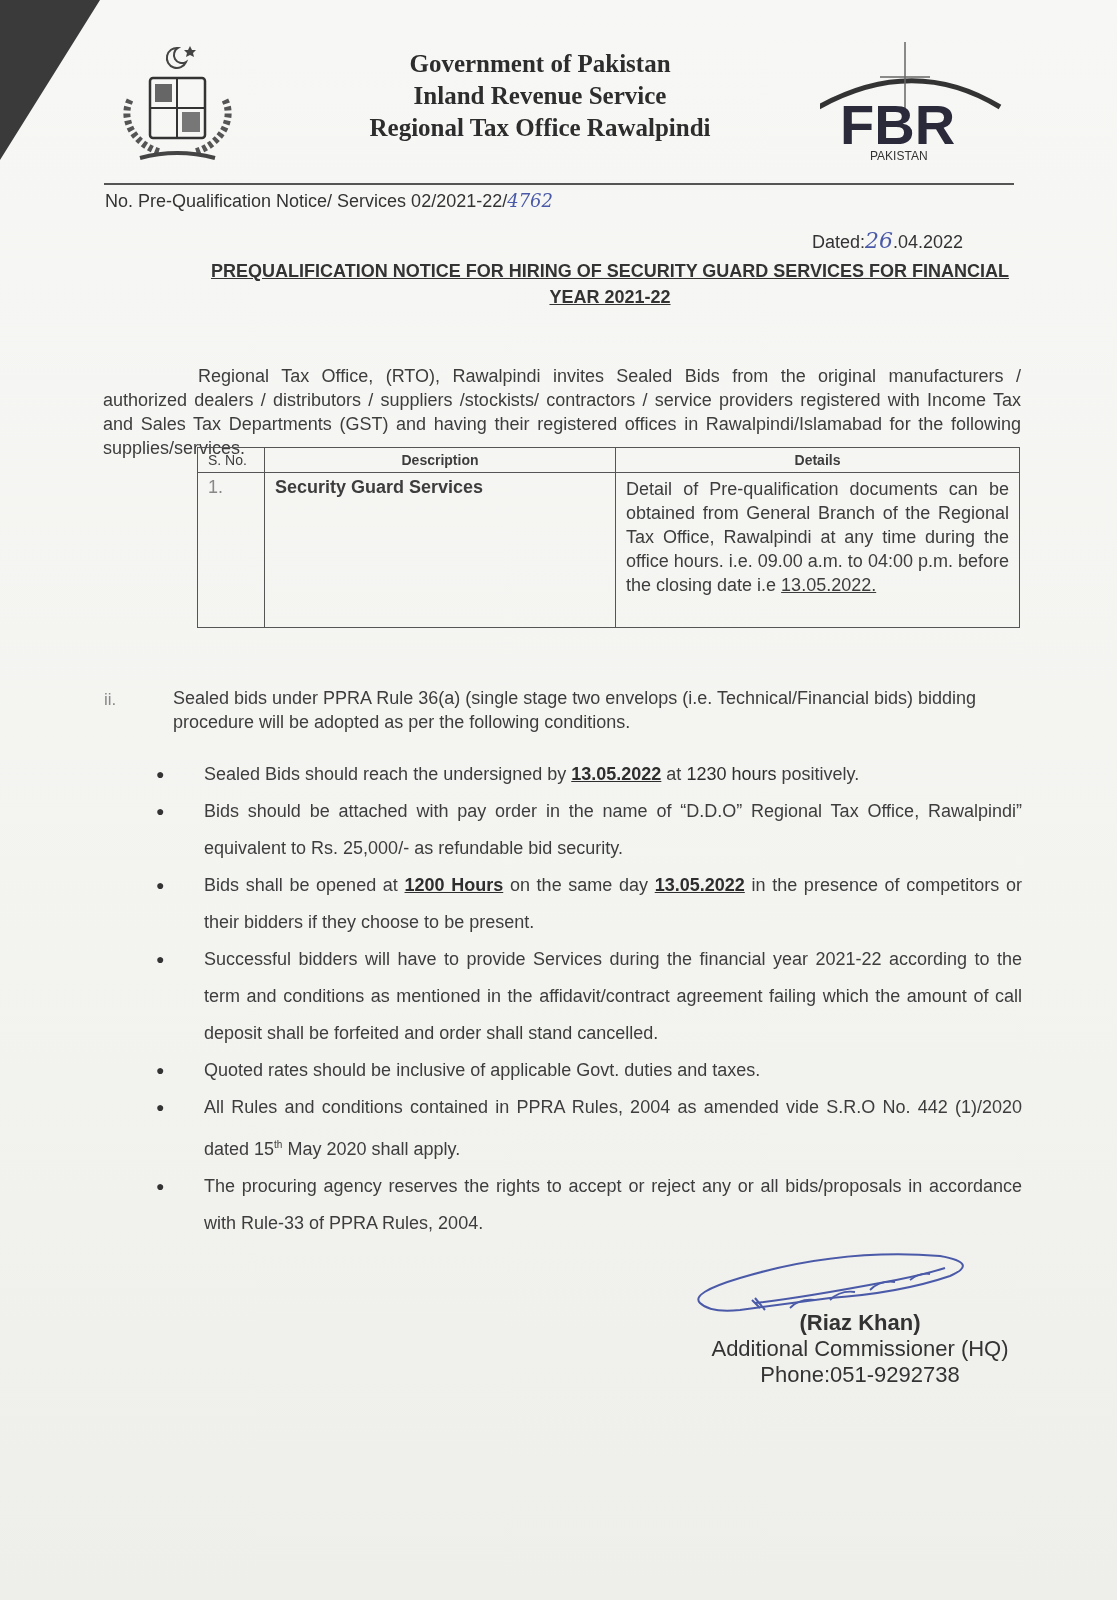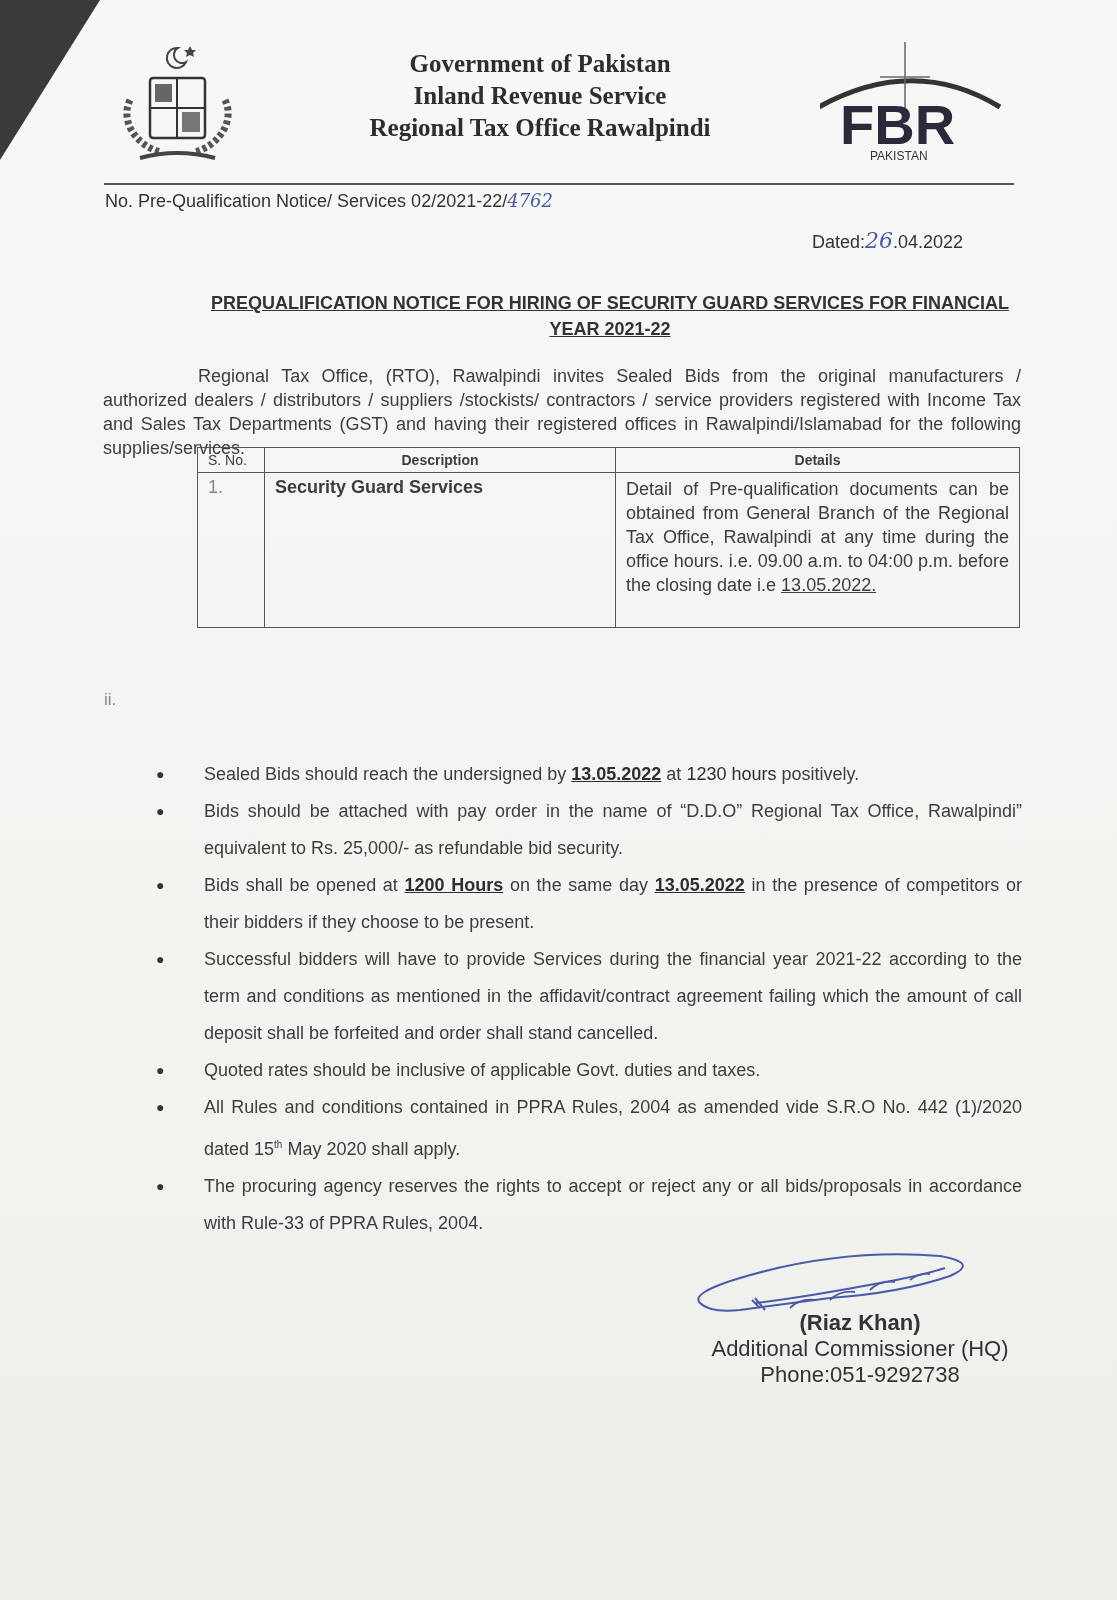--- a/index.html
+++ b/index.html
@@ -27,21 +27,21 @@
     font-size: 25px; line-height: 32px;
   }
   .addr { font-family: "DejaVu Sans", sans-serif; font-size: 15px; color: #3a3a3a; margin-top: 3px; }
   .rule { position: absolute; left: 104px; top: 183px; width: 910px; height: 2px; background: #555; }
   .ref { position: absolute; left: 105px; top: 190px; font-size: 18px; color: #333; }
   .ref .hand { font-family: "DejaVu Serif", serif; font-style: italic; color: #4a5aa8; font-size: 18px; }
   .dated { position: absolute; left: 812px; top: 188px; font-size: 18px; color: #333; margin-top: 40px; }
   .dated .hand { font-family: "DejaVu Serif", serif; font-style: italic; color: #4a5aa8; font-size: 22px; }
   .title {
     position: absolute; left: 195px; top: 258px; width: 830px; text-align: center;
-    font-weight: bold; font-size: 18px; line-height: 26px; text-decoration: underline; color: #333; margin-top: 32px;
+    font-weight: bold; font-size: 18px; line-height: 26px; text-decoration: underline; color: #333;
   }
   .intro {
     position: absolute; left: 103px; top: 332px; width: 918px;
     font-size: 18px; line-height: 24px; text-align: justify; text-indent: 95px; color: #3d3d3d; margin-top: 32px;
   }
   table.items {
     position: absolute; left: 197px; top: 447px; width: 823px;
     border-collapse: collapse; font-size: 18px; color: #3d3d3d;
   }
   table.items td, table.items th { border: 1.5px solid #555; vertical-align: top; padding: 4px 10px; }
@@ -121,20 +121,21 @@
       <td style="color:#888">1.</td>
       <td style="font-weight:bold">Security Guard Services</td>
       <td class="details">
         <span>Detail of Pre-qualification documents can be obtained from General Branch of the Regional Tax Office, Rawalpindi at any time during the office hours. i.e. 09.00 a.m. to 04:00 p.m. before the closing date i.e </span><span class="u">13.05.2022.</span>
       </td>
     </tr>
   </tbody>
     </table>
 
   <div class="roman">ii.</div>
+  <div class="para2">Sealed bids under PPRA Rule 36(a) (single stage two envelops (i.e. Technical/Financial bids) bidding procedure will be adopted as per the following conditions.</div>
 
   <ul class="conds">
     <li>
       <span class="bullet">●</span>
       <span>Sealed Bids should reach the undersigned by </span><span class="bu">13.05.2022</span><span> at </span><span class="b">1230 hours</span><span> positively.</span>
     </li>
     <li>
       <span class="bullet">●</span>
       <span>Bids should be attached with pay order in the name of “D.D.O” Regional Tax Office, Rawalpindi” equivalent to Rs. 25,000/- as refundable bid security.</span>
     </li>

